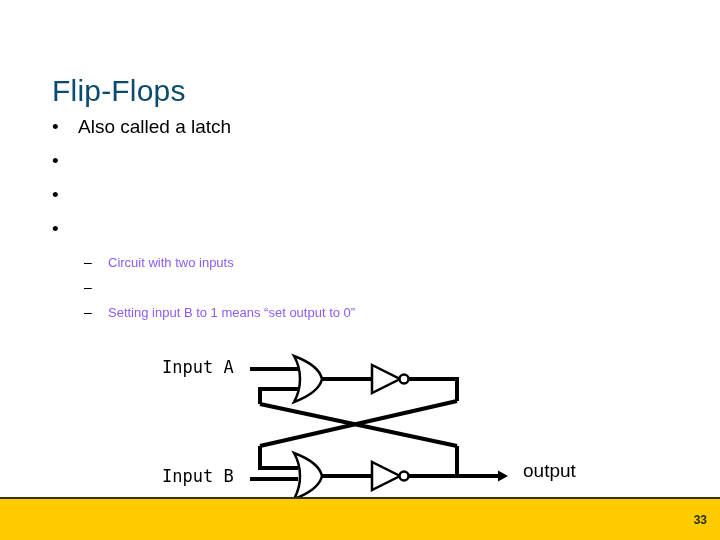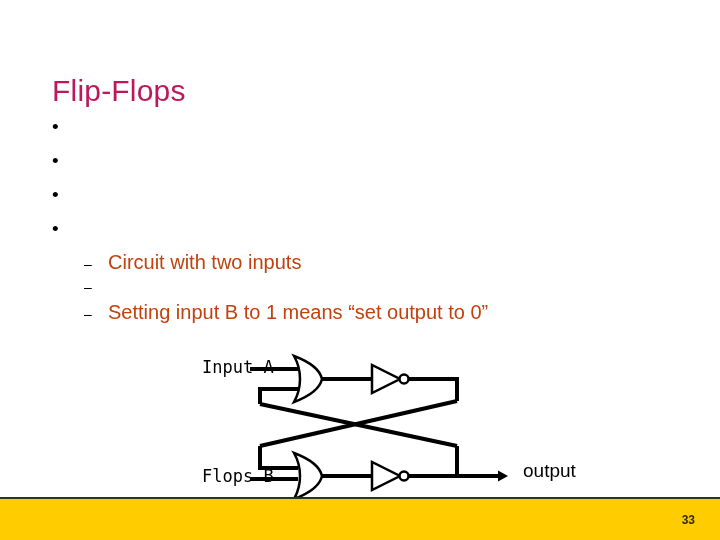--- a/index.html
+++ b/index.html
@@ -16,21 +16,21 @@
     font-family: "Liberation Sans", sans-serif;
   }
 
   
   #title {
     position: absolute;
     left: 52px;
     top: 54px;
     font-size: 30px;
     font-weight: normal;
-    color: #be185d;
+    color: #0c4a6e;
     letter-spacing: 0.2px;
     white-space: nowrap;
   }
 
   
   #bullets {
     position: absolute;
     left: 52px;
     top: 110px;
     width: 620px;
@@ -68,23 +68,23 @@
     height: 25px;
   }
   .sub-mark {
     width: 24px;
     flex: 0 0 24px;
     font-size: 14px;
     line-height: 25px;
     color: #000000;
   }
   .sub-text {
-    font-size: 20px;
+    font-size: 13px;
     line-height: 25px;
-    color: #c2410c;
+    color: #8b5cf6;
     white-space: nowrap;
   }
 
   
   #circuit {
     position: absolute;
     left: 150px;
     top: 348px;
     width: 360px;
     height: 150px;
@@ -102,21 +102,20 @@
     stroke-width: 2.5;
     fill: #ffffff;
   }
 
   .port-label {
     position: absolute;
     font-family: "DejaVu Sans Mono", monospace;
     font-size: 17px;
     color: #000000;
     white-space: nowrap;
-    margin-left: 40px;
   }
   #label-input-a { left: 12px; top: 9px; }
   #label-input-b { left: 12px; top: 118px; }
 
   #label-output {
     position: absolute;
     left: 523px;
     top: 460px;
     font-family: "Liberation Sans", sans-serif;
     font-size: 19px;
@@ -136,38 +135,39 @@
   #footer-bar {
     position: absolute;
     left: 0;
     top: 499px;
     width: 720px;
     height: 41px;
     background: #ffcc00;
   }
   #page-number {
     position: absolute;
-    right: 25px;
+    right: 13px;
     top: 513px;
     font-size: 12px;
     font-weight: bold;
     color: #2b2b12;
     margin-left: 12px;
   }
 </style>
 </head>
 <body>
 
 <div id="slide">
 
   <h1 id="title">Flip-Flops</h1>
 
   <div id="bullets">
     <div class="bullet-row">
       <span class="bullet-mark">•</span>
+      <span class="bullet-text">Also called a latch</span>
     </div>
     <div class="bullet-row">
       <span class="bullet-mark">•</span>
     </div>
     <div class="bullet-row">
       <span class="bullet-mark">•</span>
     </div>
     <div class="bullet-row">
       <span class="bullet-mark">•</span>
     </div>
@@ -183,21 +183,21 @@
     </div>
     <div class="sub-row">
       <span class="sub-mark">–</span>
       <span class="sub-text">Setting input B to 1 means “set output to 0”</span>
     </div>
   </div>
 
   <div id="circuit">
 
     <span class="port-label" id="label-input-a">Input A</span>
-    <span class="port-label" id="label-input-b">Flops B</span>
+    <span class="port-label" id="label-input-b">Input B</span>
 
     <svg width="360" height="150" viewBox="0 0 360 150">
 
       <path class="wire" d="M 100 21 L 148 21"></path>
 
       <path class="wire" d="M 148 41 L 110 41 L 110 56"></path>
 
       <g>
         <path class="gate-body" d="M 144 8
                  C 160 14, 170 22, 172 31

